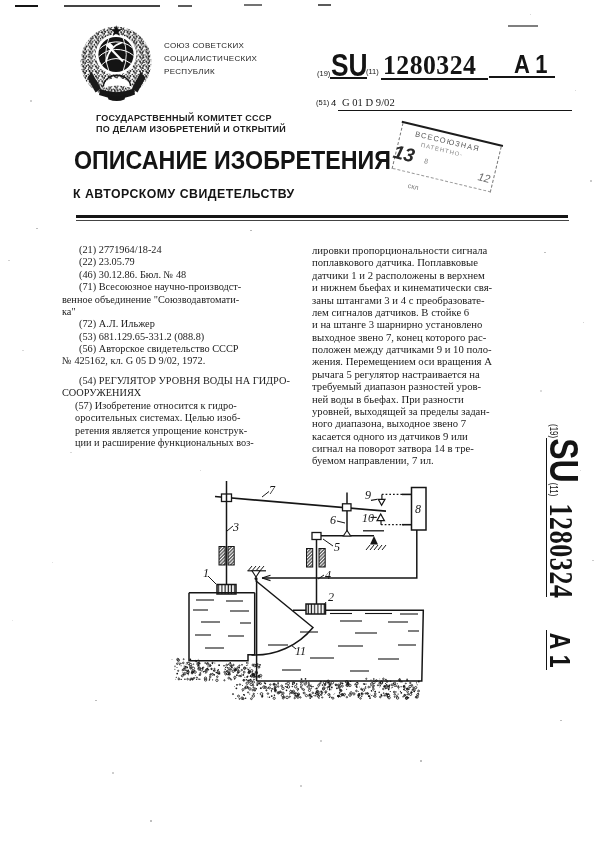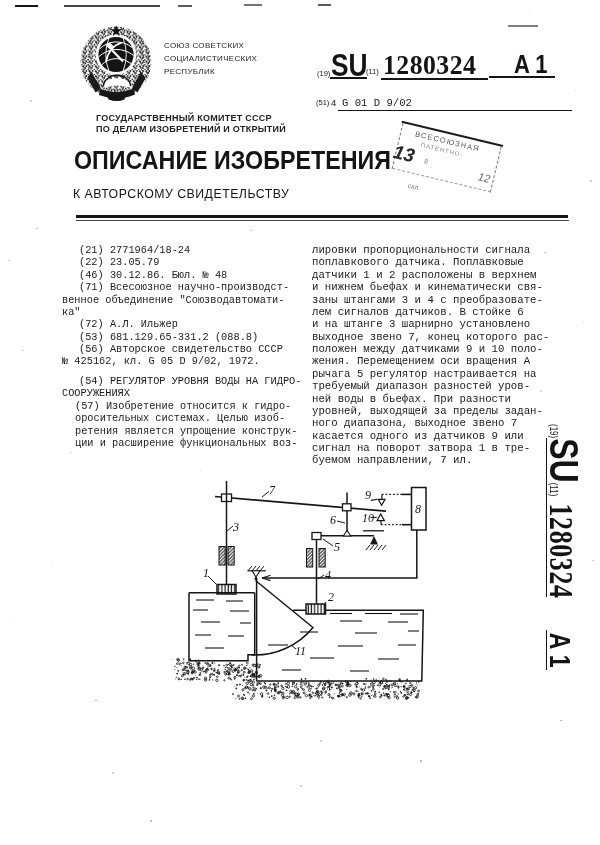--- a/index.html
+++ b/index.html
@@ -1,18 +1,18 @@
 <!DOCTYPE html>
 <html><head><meta charset="utf-8"><style>
 html,body{margin:0;padding:0}
 body{width:600px;height:845px;background:#fff;position:relative;overflow:hidden;
  font-family:"Liberation Sans",sans-serif;color:#141414}
 .abs{position:absolute}
 .ln{background:#151515;position:absolute}
-.mono{font-family:Liberation Mono, monospace;font-size:10.6px;color:#1b1b1b;white-space:pre}
+.mono{font-family:Liberation Serif, serif;font-size:10.6px;color:#1b1b1b;white-space:pre}
 .col{white-space:normal;font-size:0}
 .col .r{display:block;height:12.38px;line-height:12.38px;white-space:pre}
 .lc .r{font-size:10.3px}
 .rc .r{font-size:10.7px}
 .i{padding-left:17px}
 .j{padding-left:13px}
 .col .r.gap{height:7.3px}
 </style></head><body>
 
 <div class="ln" style="left:15px;top:5px;width:23px;height:2px"></div>
@@ -81,21 +81,21 @@
 <div class="abs" style="left:316px;top:98px;font-size:7.5px">(51)</div>
 <div class="abs" style="left:331px;top:97px;font-size:9.5px">4</div>
 <div class="abs mono" style="left:342px;top:96.5px">G 01 D 9/02</div>
 
 <div class="ln" style="left:338px;top:109.8px;width:234px;height:1.7px"></div>
 
 <div class="abs" style="left:96px;top:113px;font-size:9px;font-weight:700;letter-spacing:.25px;line-height:10.5px;color:#202020">ГОСУДАРСТВЕННЫЙ КОМИТЕТ СССР<br>ПО ДЕЛАМ ИЗОБРЕТЕНИЙ И ОТКРЫТИЙ</div>
 
 <div class="abs" style="left:74px;top:145px;font-size:26px;font-weight:700;letter-spacing:0;transform:scale(.895,1);transform-origin:left top">ОПИСАНИЕ ИЗОБРЕТЕНИЯ</div>
 
-<div class="abs" style="left:73px;top:186.5px;font-size:12.3px;font-weight:400;letter-spacing:.5px">К АВТОРСКОМУ СВИДЕТЕЛЬСТВУ</div>
+<div class="abs" style="left:73px;top:186.5px;font-size:12.3px;font-weight:700;letter-spacing:.5px">К АВТОРСКОМУ СВИДЕТЕЛЬСТВУ</div>
 
 <div class="abs" style="left:403px;top:120.5px;width:103px;height:50px;transform:rotate(13.5deg);transform-origin:top left">
 <div class="abs" style="left:-1px;top:0;width:104px;height:2.2px;background:#1c1c1c"></div>
 <div class="abs" style="left:0;top:2px;width:0;height:47px;border-left:1.2px dashed #777"></div>
 <div class="abs" style="left:101px;top:2px;width:0;height:47px;border-left:1.2px dashed #777"></div>
 <div class="abs" style="left:1px;top:48px;width:101px;height:0;border-top:1.1px dashed #999"></div>
 <div class="abs" style="left:15px;top:5px;font-size:7.5px;color:#5a5a5a;letter-spacing:1.2px;white-space:nowrap">ВСЕСОЮЗНАЯ</div>
 <div class="abs" style="left:23px;top:16px;font-size:6px;color:#8a8a8a;letter-spacing:1px">ПАТЕНТНО-</div>
 <div class="abs" style="left:-2px;top:21px;font-size:19px;font-weight:700;font-style:italic;color:#282828">13</div>
 <div class="abs" style="left:30px;top:30px;font-size:7px;color:#888">8</div>
@@ -137,21 +137,21 @@
 <span class="r">и на штанге 3 шарнирно установлено</span>
 <span class="r">выходное звено 7, конец которого рас-</span>
 <span class="r">положен между датчиками 9 и 10 поло-</span>
 <span class="r">жения. Перемещением оси вращения А</span>
 <span class="r">рычага 5 регулятор настраивается на</span>
 <span class="r">требуемый диапазон разностей уров-</span>
 <span class="r">ней воды в бьефах. При разности</span>
 <span class="r">уровней, выходящей за пределы задан-</span>
 <span class="r">ного диапазона, выходное звено 7</span>
 <span class="r">касается одного из датчиков 9 или</span>
-<span class="r">сигнал на поворот затвора 1 в тре-</span>
+<span class="r">сигнал на поворот затвора 14 в тре-</span>
 <span class="r">буемом направлении, 7 ил.</span>
 </div>
 
 <div class="abs" style="left:587px;top:424px;width:250px;height:34px;transform:rotate(90deg) scaleY(1.28);transform-origin:top left;white-space:nowrap">
 <span style="font-size:8px">(19)</span><span style="font-size:32px;font-weight:700">SU</span><span style="font-size:8px">(11)</span><span style="font-family:'Liberation Serif',serif;font-size:26px;font-weight:700;letter-spacing:.6px"> 1280324</span><span style="font-size:23px;font-weight:700;margin-left:34px">A 1</span>
 </div>
 
 <div class="ln" style="left:545.5px;top:438px;width:1.8px;height:159px"></div>
 <div class="ln" style="left:545.5px;top:630px;width:1.8px;height:40px"></div>
 

